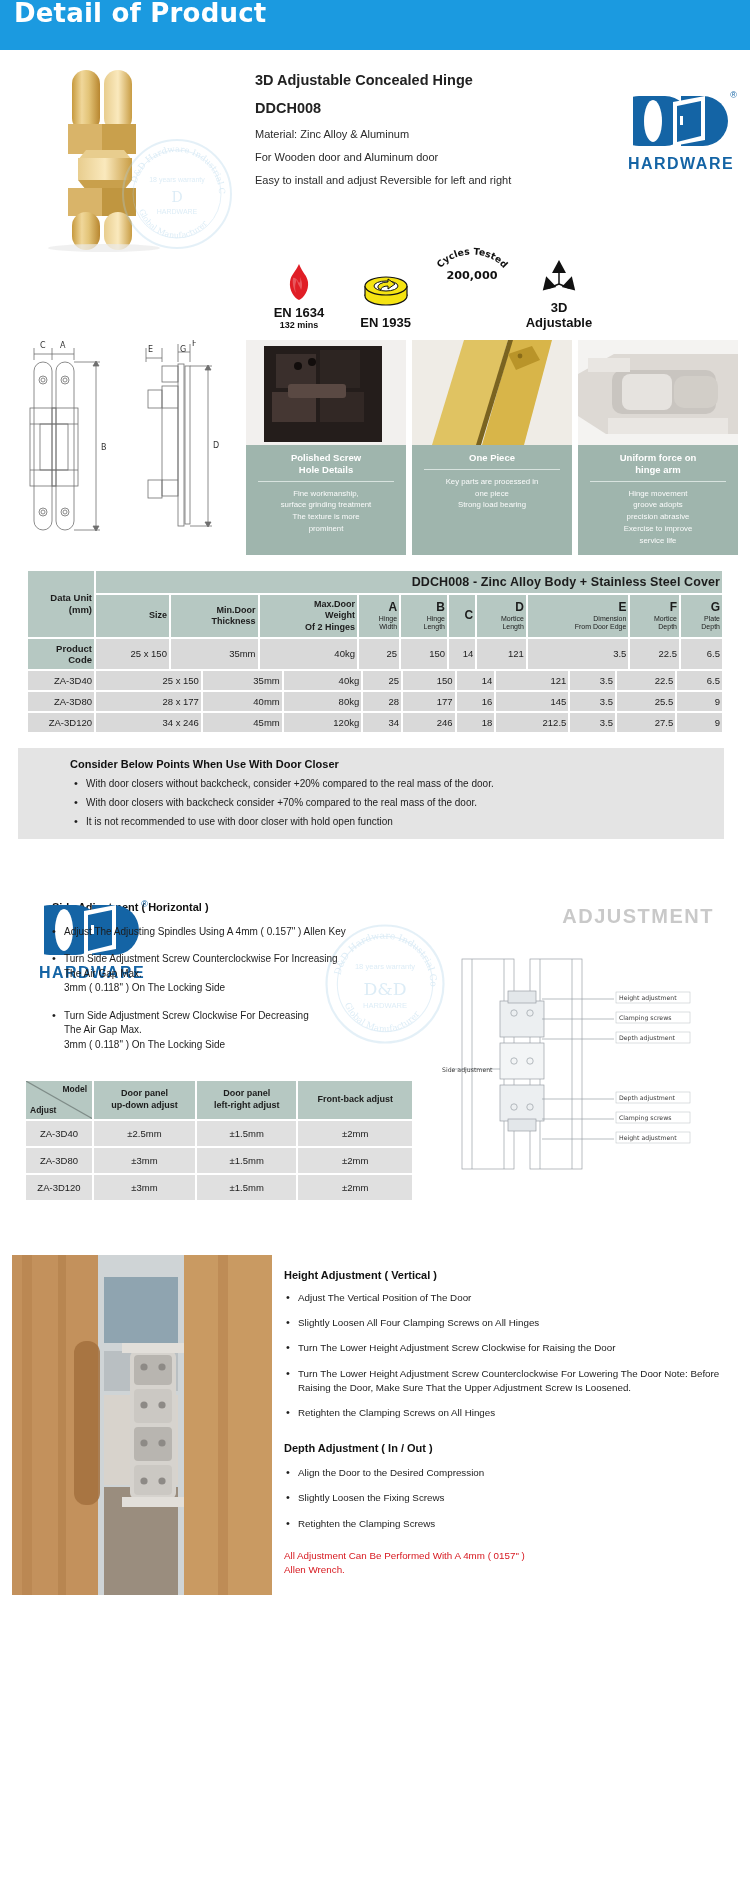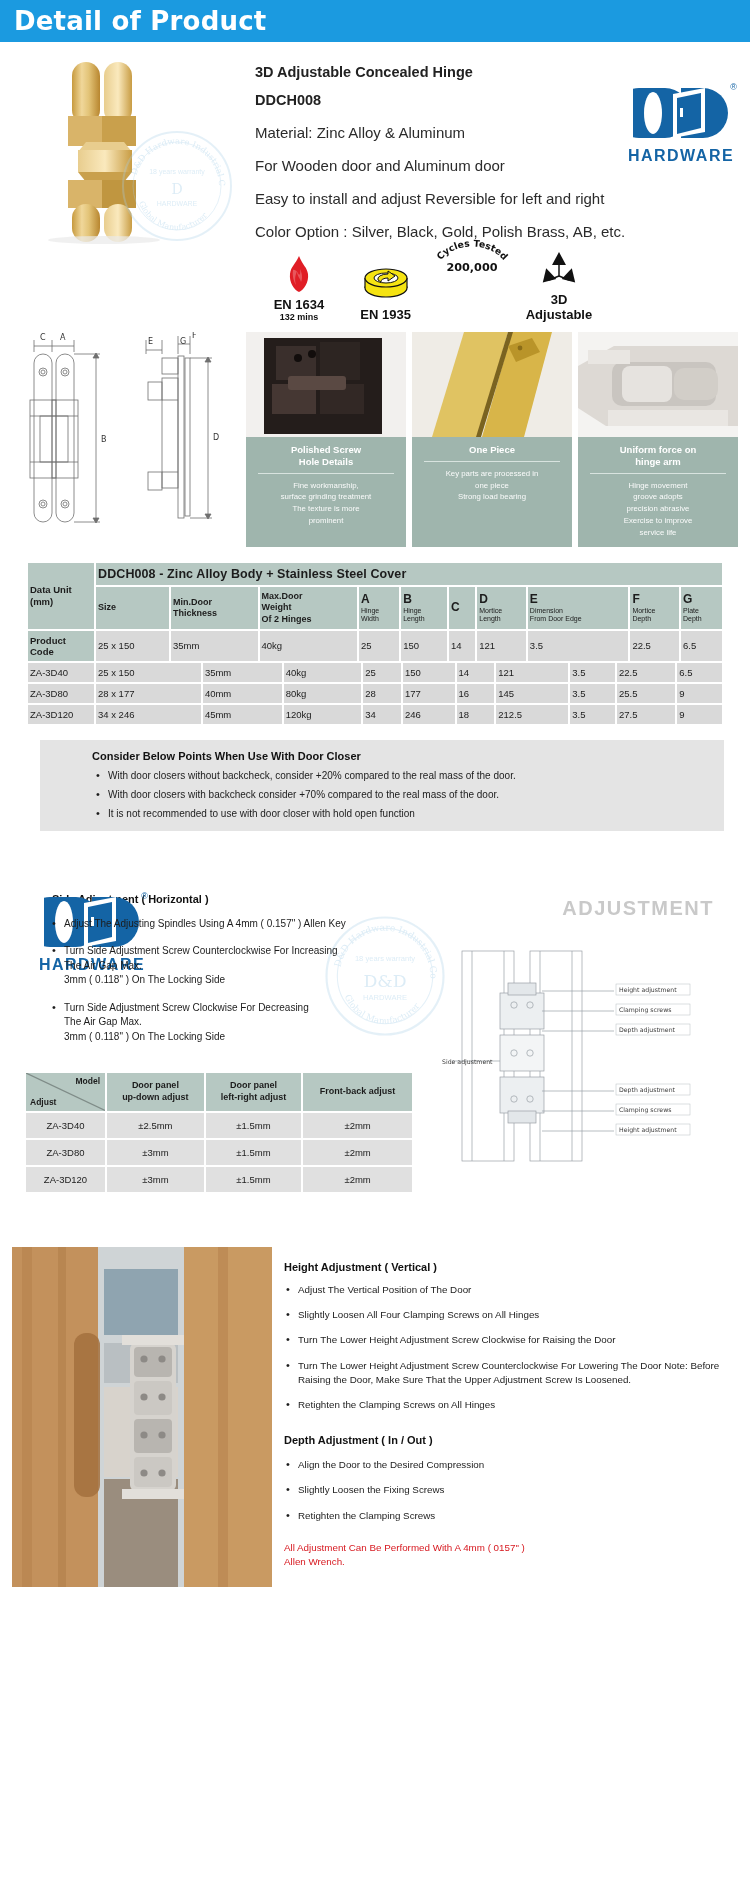--- a/index.html
+++ b/index.html
@@ -1,31 +1,31 @@
 <!DOCTYPE html>
 <html><head>
 <meta charset="utf-8">
 <style>
   html,body{margin:0;padding:0;background:#fff;}
   body{width:750px;font-family:"Liberation Sans",sans-serif;color:#1a1a1a;-webkit-font-smoothing:antialiased;}
   .page{width:750px;position:relative;overflow:hidden;}
 
   
-  .banner{background:#1b9ae0;height:42px;display:flex;align-items:center;padding:0 0 0 14px;}
+  .banner{background:#1b9ae0;height:42px;display:flex;padding:0 0 8px 14px;}
   .banner-title{color:#fff;font-size:26px;font-weight:bold;letter-spacing:.2px;line-height:1;font-family:"DejaVu Sans",sans-serif;}
 
   
   .hero{display:flex;padding:12px 12px 0 12px;position:relative;min-height:200px;}
   .hero-img{width:235px;position:relative;}
   .hero-info{flex:1;padding-left:8px;padding-top:10px;}
   .hero-logo{position:absolute;right:14px;top:42px;width:110px;text-align:center;}
 
   .prod-title{font-size:14.5px;font-weight:bold;color:#222;margin:0 0 12px 0;}
   .prod-code{font-size:14.5px;font-weight:bold;color:#222;margin:0 0 12px 0;}
-  .prod-line{font-size:15px;color:#2b2b2b;margin:16px 0 11px 0;}
+  .prod-line{font-size:11px;color:#2b2b2b;margin:7px 0 11px 0;}
 
   
   .logo-wrap{position:relative;display:inline-block;}
   .logo-mark{width:96px;height:58px;display:block;}
   .logo-reg{position:absolute;right:-8px;top:-2px;font-size:9px;color:#1464a5;}
   .logo-text{color:#1464a5;font-size:16px;font-weight:bold;letter-spacing:1.5px;margin-top:1px;font-family:"Liberation Sans",sans-serif;}
 
   
   .certs{display:flex;justify-content:space-between;align-items:flex-end;padding:4px 150px 6px 258px;height:74px;box-sizing:border-box;}
   .cert{text-align:center;width:82px;}
@@ -39,31 +39,31 @@
   .photos{flex:1;display:flex;gap:6px;}
   .photo-card{flex:1;display:flex;flex-direction:column;}
   .photo{height:105px;width:100%;display:block;}
   .cap{background:#9fb5ad;color:#fff;text-align:center;padding:7px 4px 9px 4px;flex:1;}
   .cap-h{font-size:9.5px;font-weight:bold;line-height:1.25;padding-bottom:5px;border-bottom:1px solid #d8e3df;margin:0 8px 6px 8px;}
   .cap-b{font-size:7.8px;line-height:1.5;opacity:.95;}
 
   
   .tblwrap{padding:6px 26px 0 26px;}
   table.spec{border-collapse:separate;border-spacing:2px;width:100%;font-size:9px;}
-  table.spec td,table.spec th{background:#d9d9d9;text-align:left;vertical-align:middle;padding:4px 2px;font-weight:normal;color:#1c1c1c;}
+  table.spec td,table.spec th{background:#d9d9d9;text-align:right;vertical-align:middle;padding:4px 2px;font-weight:normal;color:#1c1c1c;}
   table.spec thead td{background:#b6c8c2;font-weight:bold;}
   .hdr-big{font-size:12.5px;font-weight:bold;letter-spacing:.1px;}
   .hdr-unit{font-size:9.5px;font-weight:bold;line-height:1.3;}
   .col-letter{font-size:12px;font-weight:bold;display:block;line-height:1.15;}
   .col-sub{font-size:7px;display:block;line-height:1.2;font-weight:normal;}
   .col-name{font-size:9px;font-weight:bold;line-height:1.25;display:block;}
   tbody td{font-size:9.5px;}
 
   
-  .notes{margin:14px 26px 0 40px;background:#e4e4e4;padding:10px 10px 11px 0;}
+  .notes{margin:14px 26px 0 18px;background:#e4e4e4;padding:10px 10px 11px 0;}
   .notes-h{font-size:11px;font-weight:bold;margin:0 0 7px 52px;color:#111;}
   .notes ul{margin:0;padding:0 0 0 68px;list-style:none;}
   .notes li{font-size:10px;color:#1c1c1c;margin-bottom:6px;position:relative;line-height:1.3;}
   .notes li:last-child{margin-bottom:0;}
   .notes li:before{content:"\2022";position:absolute;left:-12px;top:-1px;font-size:11px;}
 
   
   .adjsec{position:relative;margin-top:14px;padding:0 12px;min-height:320px;}
   .adj-logo{position:absolute;left:38px;top:0;width:108px;text-align:center;}
   .adj-word{position:absolute;right:36px;top:4px;font-size:20px;font-weight:bold;color:#c9c9c9;letter-spacing:1.5px;}
@@ -159,21 +159,20 @@
         <text x="60" y="80" text-anchor="middle" font-size="7" fill="#8ec2e2">HARDWARE</text>
       </svg>
     </div>
 
     <div class="hero-info">
       <div class="prod-title">3D Adjustable Concealed Hinge</div>
       <div class="prod-code">DDCH008</div>
       <div class="prod-line">Material: Zinc Alloy &amp; Aluminum</div>
       <div class="prod-line">For Wooden door and Aluminum door</div>
       <div class="prod-line">Easy to install and adjust Reversible for left and right</div>
-      <div class="prod-line">Color Option : Silver, Black, Gold, Polish Brass, AB, etc.</div>
     </div>
 
     <div class="hero-logo">
       <div class="logo-wrap">
         <svg class="logo-mark" viewBox="0 0 96 58">
           <path d="M6,4 h26 a25,25 0 0,1 0,50 h-26 a25,25 0 0,1 0,-50 z" fill="#1464a5"></path>
           <path d="M48,4 h22 a25,25 0 0,1 0,50 h-22 z" fill="#1464a5"></path>
           <ellipse cx="20" cy="29" rx="9" ry="21" fill="#ffffff"></ellipse>
           <polygon points="40,10 72,4 72,48 40,54" fill="#ffffff"></polygon>
           <polygon points="44,14 68,9 68,44 44,50" fill="#1464a5"></polygon>
@@ -598,21 +597,21 @@
 3mm ( 0.118" ) On The Locking Side</li>
       <li style="white-space:pre-line">Turn Side Adjustment Screw Clockwise For Decreasing
 The Air Gap Max.
 3mm ( 0.118" ) On The Locking Side</li>
     </ul>
 
     <div class="adjtblwrap">
       <table class="adj">
         <thead>
           <tr>
-            <td class="diagcell" style="width:79px">
+            <td class="diagcell" style="width:66px">
               <svg width="100%" height="100%" viewBox="0 0 66 30" preserveAspectRatio="none">
                 <line x1="0" y1="0" x2="66" y2="30" stroke="#7f8c88" stroke-width="1"></line>
               </svg>
               <span class="dm">Model</span>
               <span class="dl">Adjust</span>
             </td>
             <td style="white-space:pre-line">Door panel
 up-down adjust</td>
             <td style="white-space:pre-line">Door panel
 left-right adjust</td>

